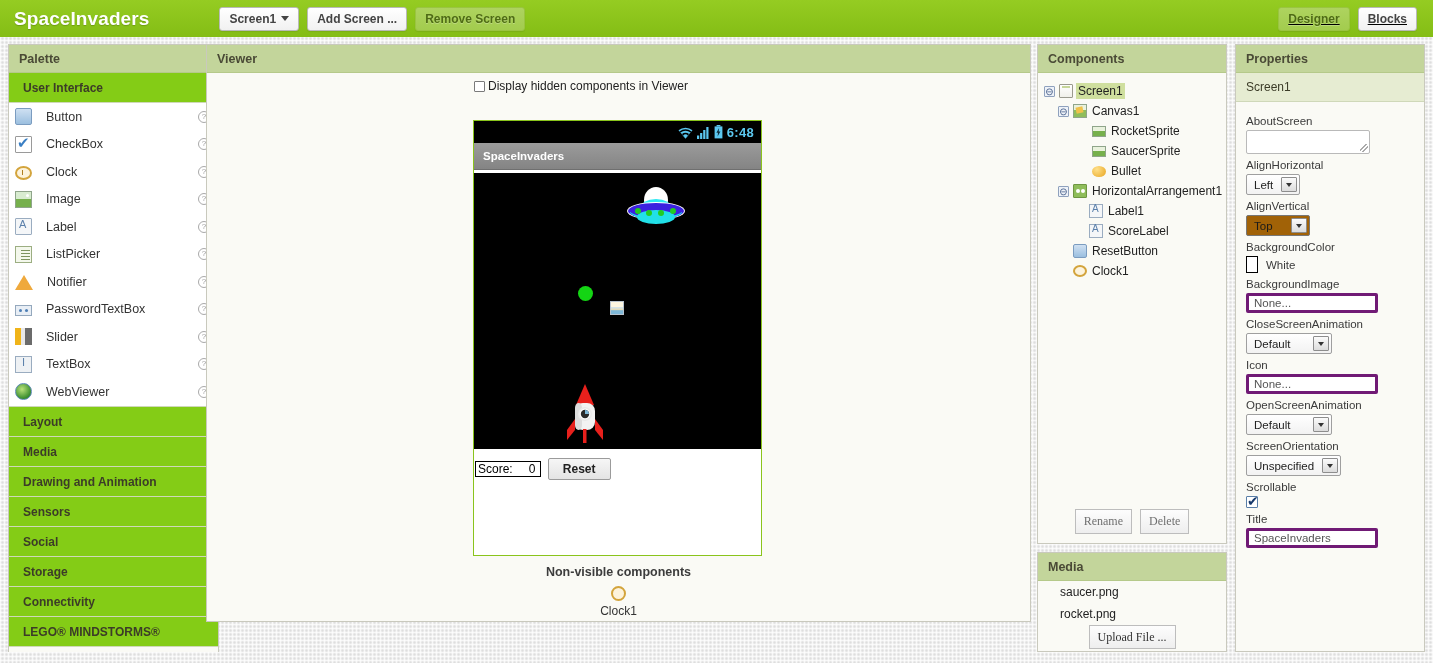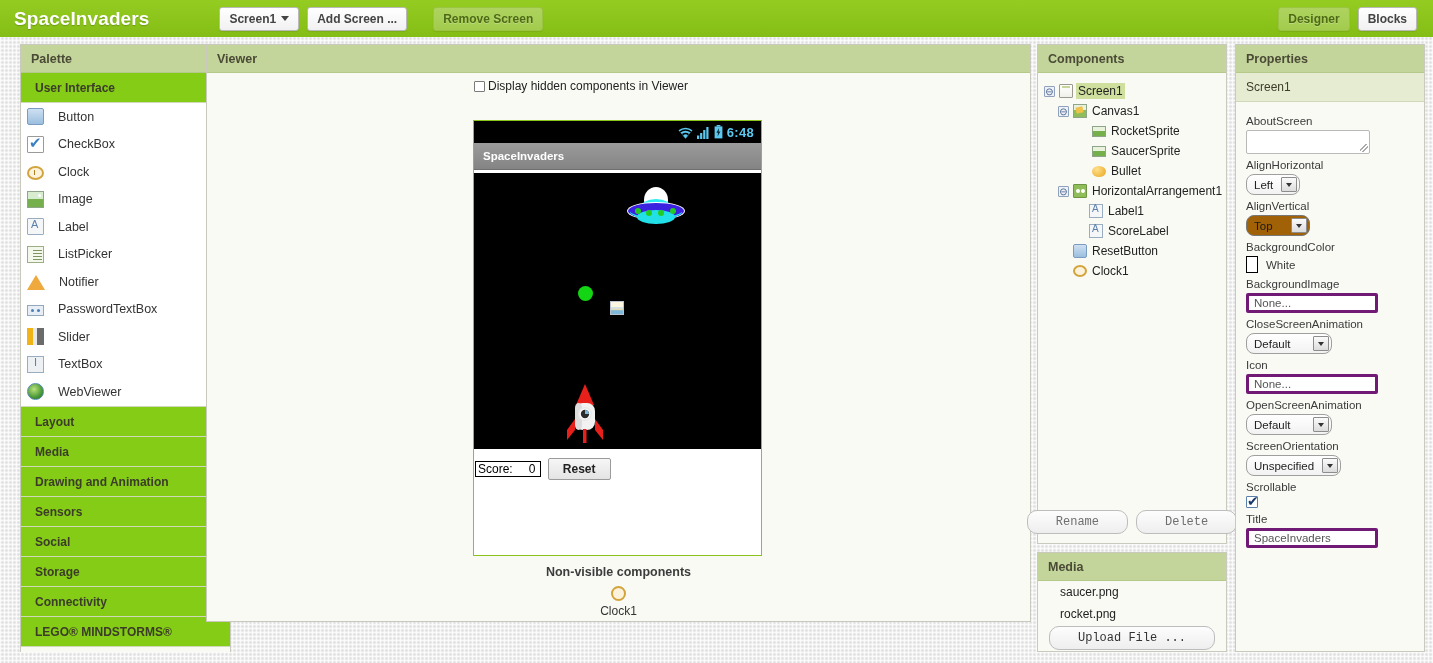--- a/index.html
+++ b/index.html
@@ -39,44 +39,43 @@
     color: #444; font-size: 12px; font-weight: bold;
     padding: 0 9px; margin-right: 8px;
     display: inline-flex; align-items: center; cursor: pointer;
     font-family: "Liberation Sans", sans-serif;
     box-shadow: 0 1px 1px rgba(0,0,0,.08);
   }
   .tbtn.muted {
     background: linear-gradient(#aed35f, #a3cc4e);
     border-color: #9ac441; color: #4e6b14;
     text-shadow: 0 1px 0 rgba(255,255,255,.25);
-    margin-left: 18px;
   }
   .caret-dn {
     display: inline-block; width: 0; height: 0; margin-left: 5px;
     border-left: 4px solid transparent; border-right: 4px solid transparent;
     border-top: 5px solid #444;
   }
-  .topbar-right { margin-left: auto; margin-right: 8px; display: flex; }
+  .topbar-right { margin-left: auto; margin-right: 8px; display: flex; text-decoration: underline; }
 
   
   .panel-hd {
     background: #c3d59b; color: #4a4a36;
     font-size: 12.5px; font-weight: bold;
     padding: 7px 10px 6px 10px;
     border-bottom: 1px solid #b5c98a;
   }
   .panel {
     background: #fafaf5;
     border: 1px solid #c9c9bd;
     position: absolute;
   }
 
   
-  #palette { left: 20px; top: 44px; width: 211px; height: 608px;
+  #palette { left: 8px; top: 44px; width: 211px; height: 608px;
              overflow: hidden; border-bottom: none; }
   .pal-section {
     background: #84cc16; color: #3c3c28;
     font-size: 12px; font-weight: bold;
     padding: 8px 10px 7px 14px;
     border-bottom: 1px solid #cfd8b9;
   }
   .pal-body { background: #ffffff; border-bottom: 1px solid #cfd8b9; }
   .pal-item {
     display: flex; align-items: center; height: 27.5px;
@@ -216,24 +215,24 @@
                    border-radius:50%; background:#fff; box-shadow: 5px 0 0 #fff; }
   .ti-label { background:#f4f6f8; border:1px solid #9aacc0; }
   .ti-label:after { content:"A"; position:absolute; left:2px; top:-2px; font-size:10px; color:#5b80ab; }
   .ti-button { background: linear-gradient(#cfe0f2,#9bbfdf); border:1px solid #7b9cc0; border-radius:2px; }
   .ti-clock { border:2px solid #d3a43c; border-radius:50%; background:#fdf3dc; width:12px;height:12px; }
   .tree-btns {
     position: absolute; bottom: 9px; left: 0; right: 0;
     display: flex; justify-content: center; gap: 8px;
   }
   .sbtn {
-    border: 1px solid #bdbdbd; border-radius: 10px;
+    border: 1px solid #bdbdbd; border-radius: 0;
     background: linear-gradient(#fdfdfd,#eeeeee);
-    color: #6f6f6f; font-size: 12px; padding: 4px 28px; cursor: pointer;
-    font-family: Liberation Mono, monospace;
+    color: #6f6f6f; font-size: 12px; padding: 4px 8px; cursor: pointer;
+    font-family: Liberation Serif, serif;
   }
 
   
   #media { left: 1037px; top: 552px; width: 190px; height: 100px; }
   .media-item { font-size: 12px; color: #222; padding: 4px 0 4px 22px; }
   .media-upload { text-align: center; margin-top: 2px; }
 
   
   #properties { left: 1235px; top: 44px; width: 190px; height: 608px; overflow: hidden; }
   .prop-sel {
@@ -252,21 +251,21 @@
                 transparent 60%, #aaa 61%, #aaa 69%, transparent 70%);
   }
   .prop-input {
     border: 3px solid #701a75; border-radius: 2px; background: #fff;
     font-size: 11.5px; color: #555; padding: 3px 5px; height: 20px;
     display: flex; align-items: center;
   }
   .w130 { width: 132px; }
   .prop-select {
     display: inline-flex; align-items: stretch; border: 1px solid #9f9f9f;
-    border-radius: 8px; background: linear-gradient(#ffffff,#f2f2f2);
+    border-radius: 2px; background: linear-gradient(#ffffff,#f2f2f2);
     height: 21px; font-size: 11.5px; color: #222; cursor: pointer;
   }
   .prop-select.focused { background: #a16207; color: #1a1a1a; border-color: #777; }
   .prop-select .sv { padding: 0 8px 0 7px; display: flex; align-items: center; min-width: 34px; }
   .prop-select .sarrow {
     width: 16px; margin: 2px 2px 2px 0; border: 1px solid #8d8d8d; border-radius: 1px;
     background: linear-gradient(#fbfbfb,#dcdcdc);
     display: flex; align-items: center; justify-content: center;
   }
   .prop-select .sarrow i {

